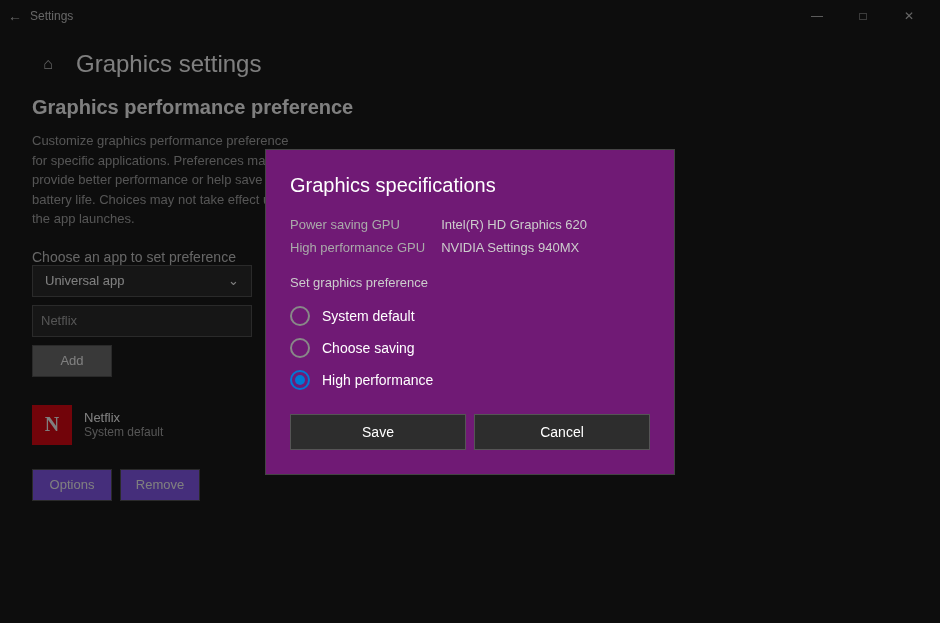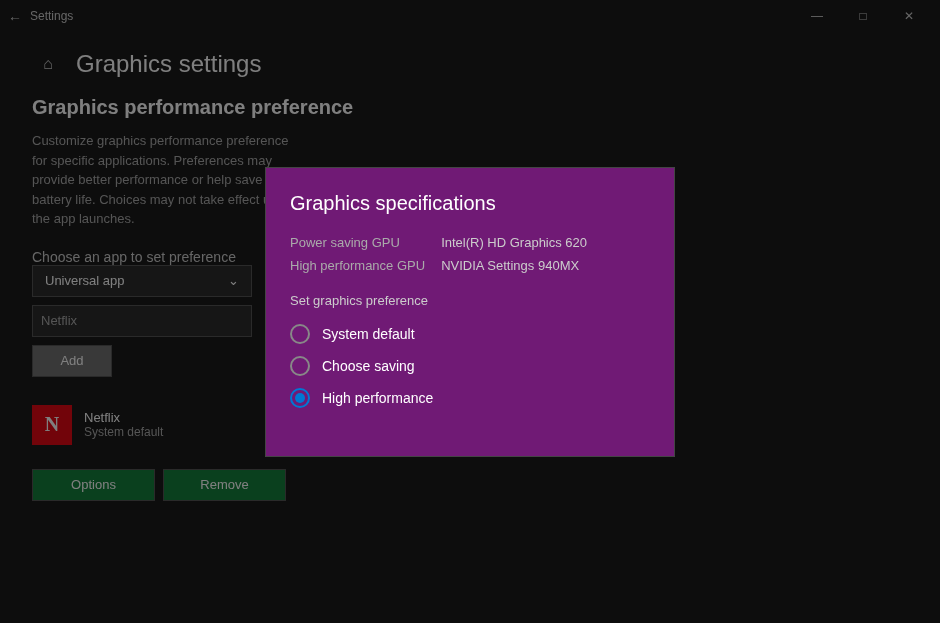--- a/index.html
+++ b/index.html
@@ -182,23 +182,23 @@
       color: #aaaaaa;
     }
 
     .bottom-buttons {
       display: flex;
       gap: 8px;
       margin-top: 16px;
     }
 
     .bottom-btn {
-      width: 123px;
-      height: 32px;
-      background: #15803d;
+      width: 80px;
+      height: 32px;
+      background: #8b5cf6;
       border: 1px solid #555;
       color: #ffffff;
       font-size: 13px;
       display: flex;
       align-items: center;
       justify-content: center;
       cursor: pointer;
     }
 
     
@@ -396,14 +396,18 @@
           <span class="radio-label">Choose saving</span>
         </div>
         <div class="radio-item">
           <div class="radio-circle selected">
             <div class="radio-inner"></div>
           </div>
           <span class="radio-label">High performance</span>
         </div>
       </div>
 
+    <div class="dialog-buttons">
+      <div class="dialog-btn">Save</div>
+      <div class="dialog-btn">Cancel</div>
+    </div>
   </div>
 </div>
 
 </body></html>

